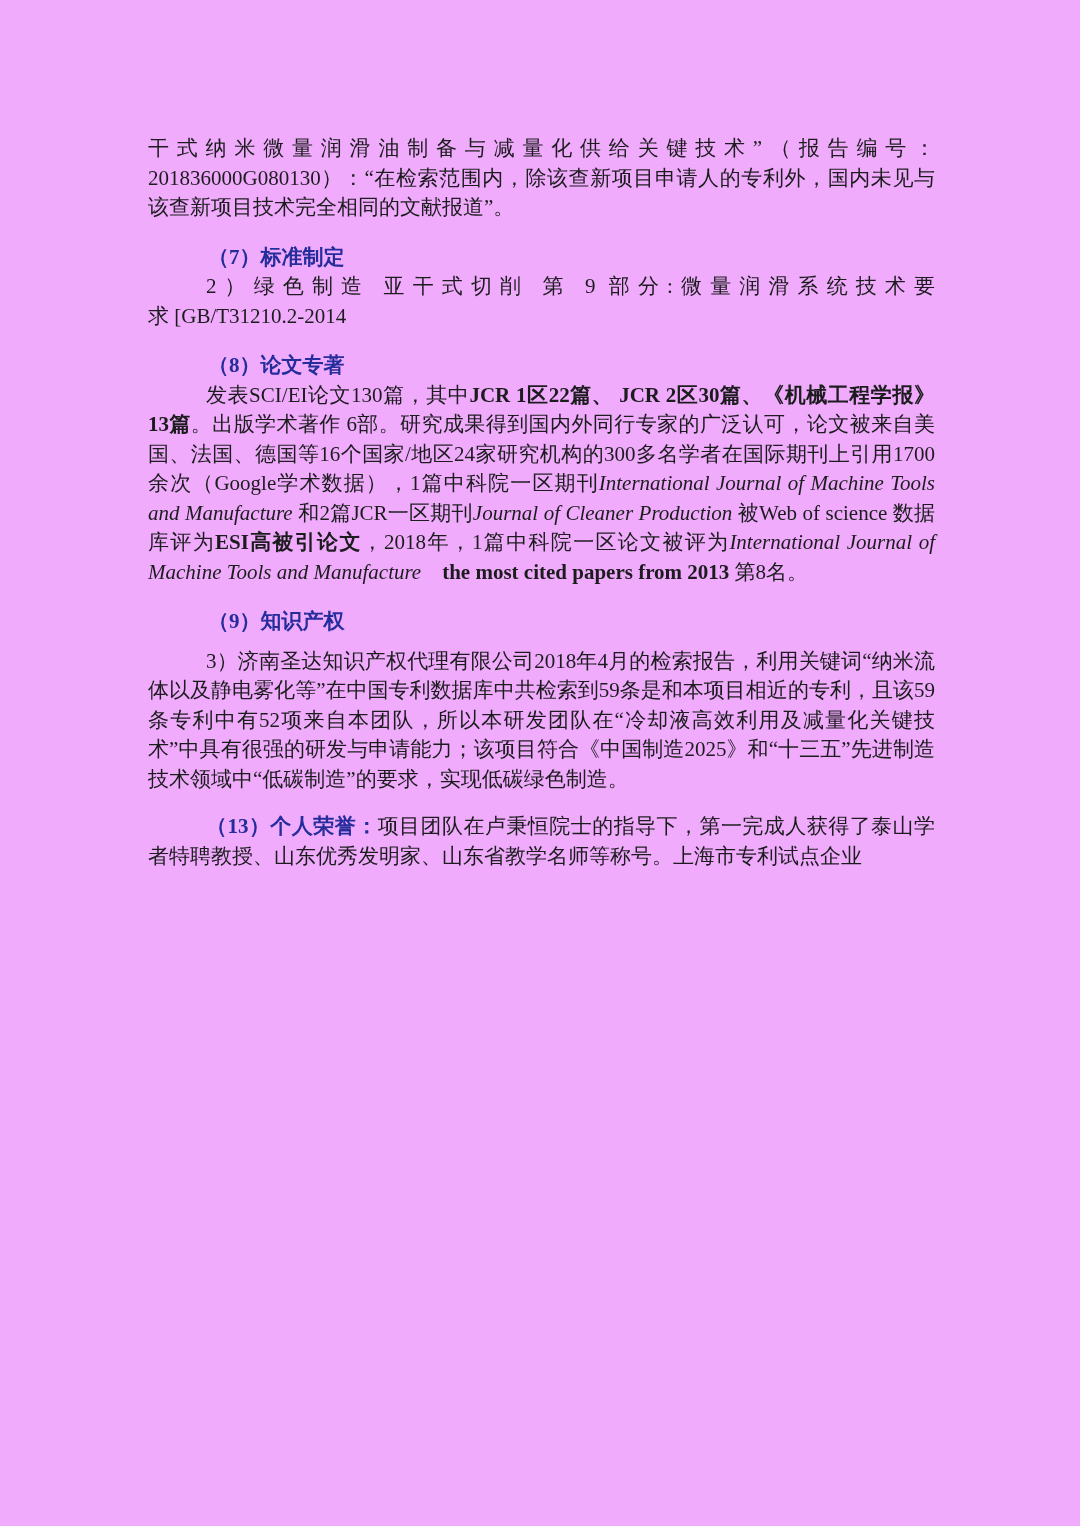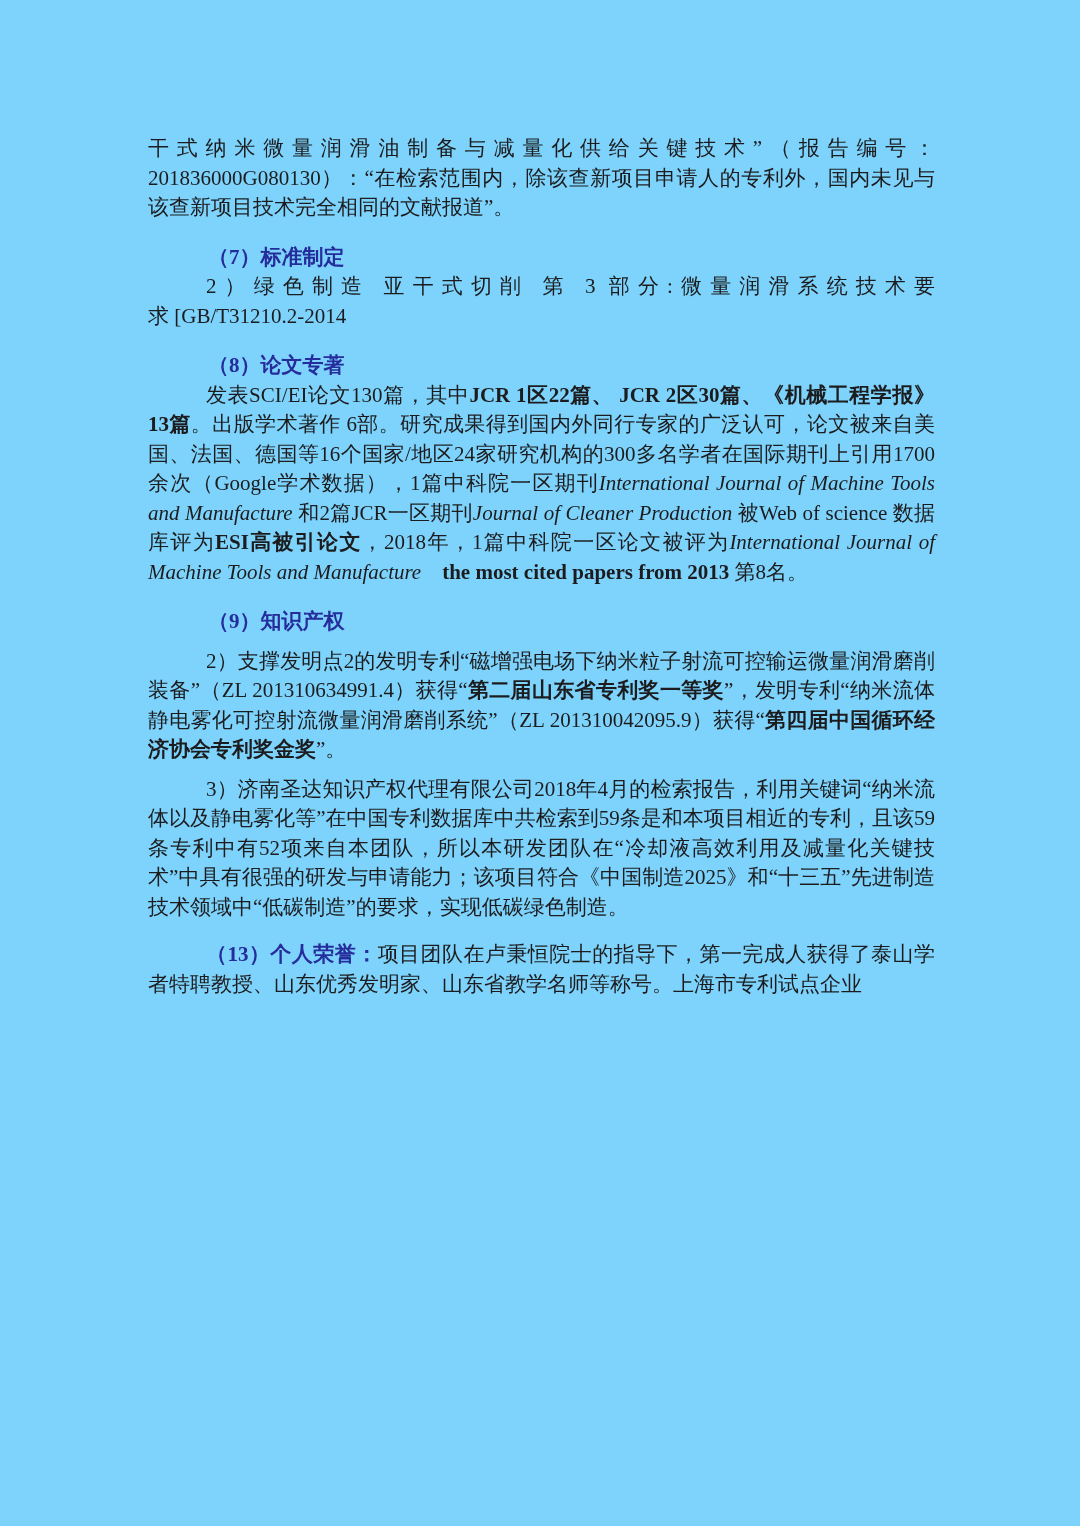--- a/index.html
+++ b/index.html
@@ -32,26 +32,25 @@
   .gap-head { margin-top: 20px !important; }
   .gap-sub  { margin-top: 10px !important; }
   .gap-item { margin-top: 18px !important; }
   .stretch  { text-align-last: justify; }
   .seg-b    { font-weight: bold; }
   .seg-i    { font-style: italic; }
 </style>
 </head>
 <body>
 
-<div class="page" style="background: #7dd3fc;">
+<div class="page" style="background: #f0abfc;">
   <div class="content" style="color: rgb(28, 28, 30);">
       <p><span>干式纳米微量润滑油制备与减量化供给关键技术”（报告编号：201836000G080130）：“在检索范围内，除该查新项目申请人的专利外，国内未见与该查新项目技术完全相同的文献报道”。</span></p>
       <p class="head gap-head"><span class="seg-b" style="color: rgb(37, 44, 156);">（7）标准制定</span></p>
-      <p class="indent stretch"><span>2）绿色制造 亚干式切削 第 3 部分:微量润滑系统技术要</span></p>
+      <p class="indent stretch"><span>2）绿色制造 亚干式切削 第 9 部分:微量润滑系统技术要</span></p>
       <p><span>求 [GB/T31210.2-2014</span></p>
       <p class="head gap-head"><span class="seg-b" style="color: rgb(37, 44, 156);">（8）论文专著</span></p>
       <p class="indent"><span>发表SCI/EI论文130篇，其中</span><span class="seg-b">JCR 1区22篇、 JCR 2区30篇、《机械工程学报》13篇</span><span>。出版学术著作 6部。研究成果得到国内外同行专家的广泛认可，论文被来自美国、法国、德国等16个国家/地区24家研究机构的300多名学者在国际期刊上引用1700余次（Google学术数据），1篇中科院一区期刊</span><span class="seg-i">International Journal of Machine Tools and Manufacture</span><span> 和2篇JCR一区期刊</span><span class="seg-i">Journal of Cleaner Production</span><span> 被Web of science 数据库评为</span><span class="seg-b">ESI高被引论文</span><span>，2018年，1篇中科院一区论文被评为</span><span class="seg-i">International Journal of Machine Tools and Manufacture</span><span>　</span><span class="seg-b">the most cited papers from 2013</span><span> 第8名。</span></p>
       <p class="head gap-head"><span class="seg-b" style="color: rgb(37, 44, 156);">（9）知识产权</span></p>
-      <p class="indent gap-sub"><span>2）支撑发明点2的发明专利“磁增强电场下纳米粒子射流可控输运微量润滑磨削装备”（ZL 201310634991.4）获得“</span><span class="seg-b">第二届山东省专利奖一等奖</span><span>”，发明专利“纳米流体静电雾化可控射流微量润滑磨削系统”（ZL 201310042095.9）获得“</span><span class="seg-b">第四届中国循环经济协会专利奖金奖</span><span>”。</span></p>
       <p class="indent gap-sub"><span>3）济南圣达知识产权代理有限公司2018年4月的检索报告，利用关键词“纳米流体以及静电雾化等”在中国专利数据库中共检索到59条是和本项目相近的专利，且该59条专利中有52项来自本团队，所以本研发团队在“冷却液高效利用及减量化关键技术”中具有很强的研发与申请能力；该项目符合《中国制造2025》和“十三五”先进制造技术领域中“低碳制造”的要求，实现低碳绿色制造。</span></p>
       <p class="indent gap-item"><span class="seg-b" style="color: rgb(37, 44, 156);">（13）个人荣誉：</span><span>项目团队在卢秉恒院士的指导下，第一完成人获得了泰山学者特聘教授、山东优秀发明家、山东省教学名师等称号。上海市专利试点企业</span></p>
     </div>
 </div>
 
 </body></html>

